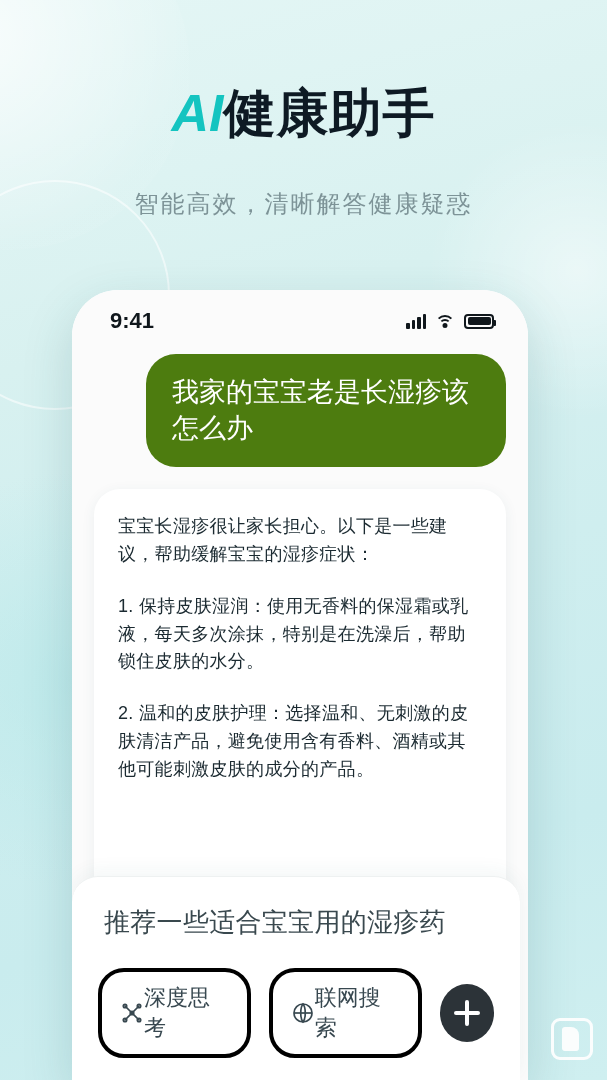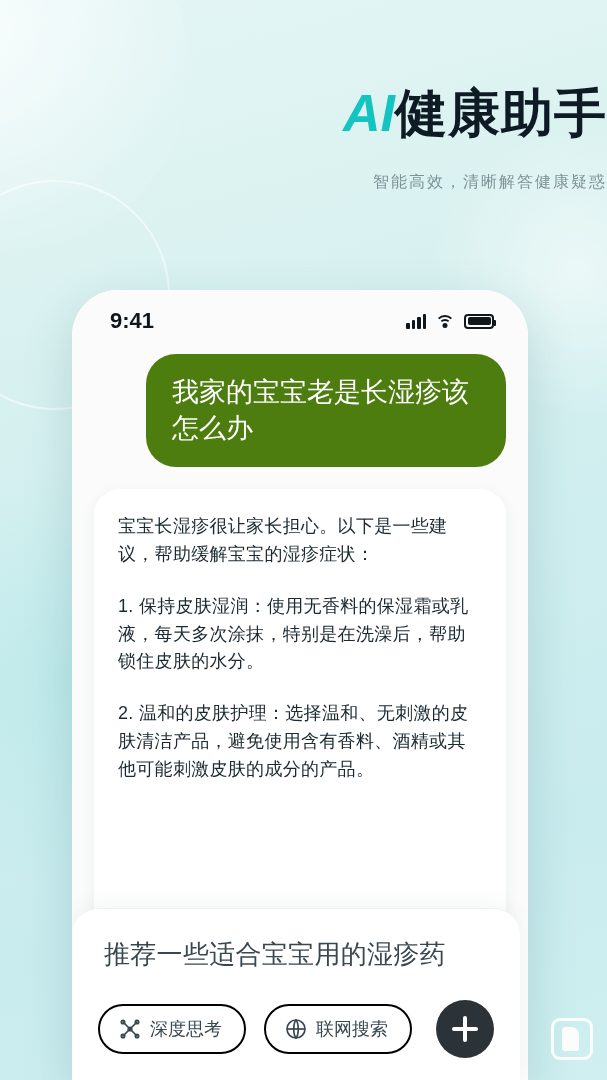--- a/index.html
+++ b/index.html
@@ -39,39 +39,39 @@
     width: 230px; height: 230px;
     border-radius: 50%;
     border: 2px solid rgba(255,255,255,0.55);
     pointer-events: none;
   }
 
   
   .header {
     position: relative;
     padding-top: 84px;
-    text-align: right;
+    text-align: center;
     z-index: 3;
   }
   .title {
     font-size: 52px;
     font-weight: bold;
     letter-spacing: 1px;
     color: #0e1a24;
     line-height: 1.15;
   }
   .title .ai {
     color: #14c4c0;
     font-style: italic;
     font-weight: bold;
     letter-spacing: 0px;
   }
   .subtitle {
-    margin-top: 28px;
-    font-size: 16px;
+    margin-top: 44px;
+    font-size: 24px;
     color: #7d9397;
     letter-spacing: 2px;
   }
 
   
   .phone {
     position: absolute;
     left: 72px;
     top: 290px;
     width: 456px;
@@ -209,25 +209,25 @@
   }
   .composer-row {
     margin-top: 28px;
     display: flex;
     align-items: center;
     gap: 18px;
   }
   .chip {
     display: flex;
     align-items: center;
-    gap: 8px;
-    border: 2px solid #000000;
+    gap: 0;
+    border: 4px solid #000000;
     border-radius: 26px;
     padding: 11px 22px 11px 18px;
-    font-size: 18px;
+    font-size: 22px;
     color: #384850;
     background: #fff;
   }
   .chip svg { display: block; }
   .send-btn {
     margin-left: auto;
     width: 58px; height: 58px;
     border-radius: 50%;
     background: #2c3338;
     display: flex;

